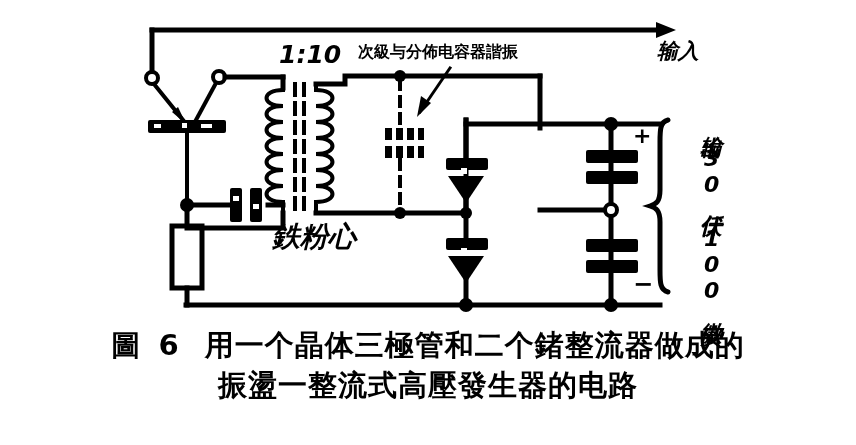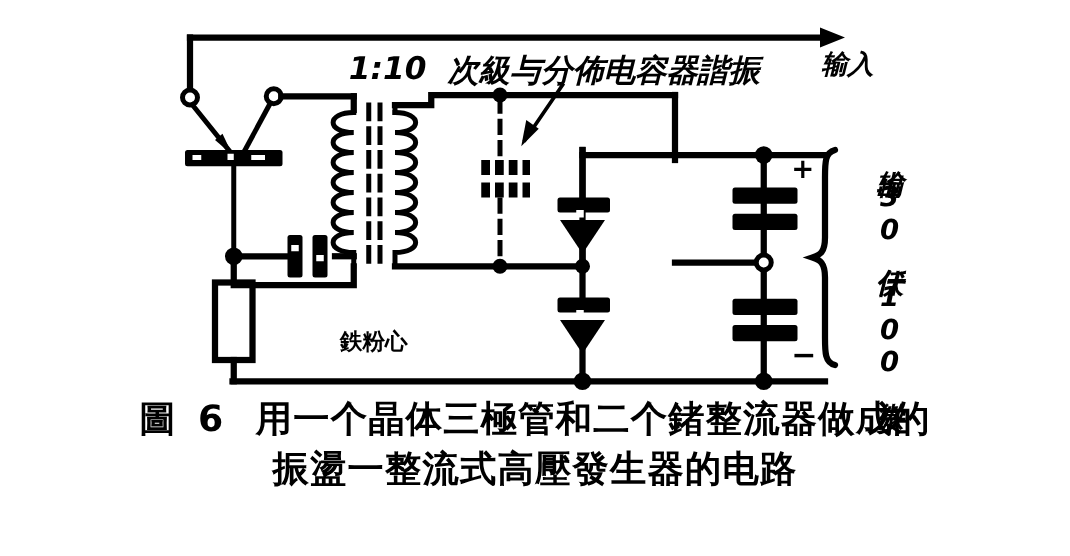--- a/index.html
+++ b/index.html
@@ -27,42 +27,41 @@
     line-height:1.05;
   }
   #lbl-ratio{
     left:279px;top:42px;
     font-size:25px;
     font-style:italic;
     font-weight:bold;
   }
   #lbl-resonance{
     left:358px;top:44px;
-    font-size:25px;
-    font-weight:bold;
-    font-style:italic;
+    font-size:16px;
+    font-weight:bold;
     text-align:center;
   }
   #lbl-input{
     left:657px;top:40px;
     font-size:21px;
     font-weight:bold;
     font-style:italic;
   }
   #lbl-input-volt{
     left:655px;top:55px;
     font-size:21px;
     font-weight:bold;
     font-style:italic;
   }
   #lbl-core{
     left:272px;top:222px;
-    font-size:18px;
-    font-weight:bold;
-    margin-top:43px;
+    font-size:28px;
+    font-weight:bold;
+    font-style:italic;
   }
   #lbl-output{
     left:700px;top:118px;
     font-size:22px;
     font-weight:bold;
     font-style:italic;
     writing-mode:vertical-rl;
     text-orientation:upright;
     letter-spacing:1px;
     height:186px;
@@ -70,21 +69,21 @@
   #lbl-plus{
     left:633px;top:124px;
     font-size:22px;font-weight:bold;
   }
   #lbl-minus{
     left:633px;top:272px;
     font-size:24px;font-weight:bold;
   }
   
   #caption{
-    position:absolute;left:0;top:318px;width:856px;
+    position:absolute;left:0;top:328px;width:856px;
     text-align:center;
   }
   .cap-line{
     font-family:"DejaVu Sans","Liberation Sans",sans-serif;
     font-weight:bold;
     color:#000;
     line-height:1.18;
   }
   #cap-line1{
     font-size:29px;

